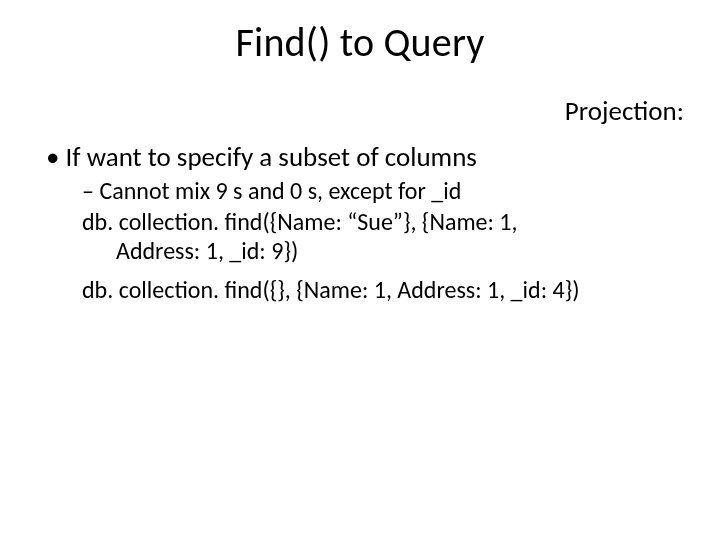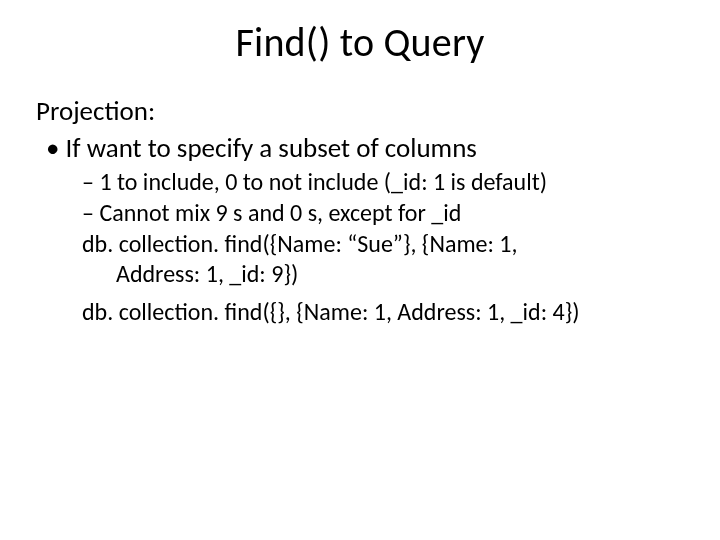--- a/index.html
+++ b/index.html
@@ -23,23 +23,24 @@
     font-weight: 400;
     margin: 0 0 28px 0;
     letter-spacing: 0.2px;
   }
   .body {
     font-size: 27px;
     line-height: 1.22;
   }
   .lvl0 {
     margin: 0 0 2px 0;
+    text-align: right;
   }
   .lvl1 {
-    margin: 4px 0 2px 0;
+    margin: 13px 0 2px 0;
     padding-left: 28px;
     text-indent: -18px;
   }
   .lvl1::before {
     content: "• ";
     display: inline;
   }
   .lvl2 {
     font-size: 24px;
     margin: 0 0 2px 0;
@@ -69,21 +70,20 @@
 
 <div class="slide">
   <h1 class="title">Find() to Query</h1>
 
   <div class="body">
 
     <p class="lvl0">Projection:</p>
 
     <p class="lvl1"><span>If want to specify a subset of columns</span></p>
 
-    <p class="lvl2 dash"><span>1 to include, 0 to not include (_id: 1 is default)</span></p>
 
     <p class="lvl2 dash"><span>Cannot mix 9 s and 0 s, except for _id</span></p>
 
     <div class="code-indent">
       <span>db. collection. find({Name: “Sue”}, {Name: 1,</span>
       <span class="wrap">Address: 1, _id: 9})</span>
     </div>
 
     <div class="gap"></div>
 

